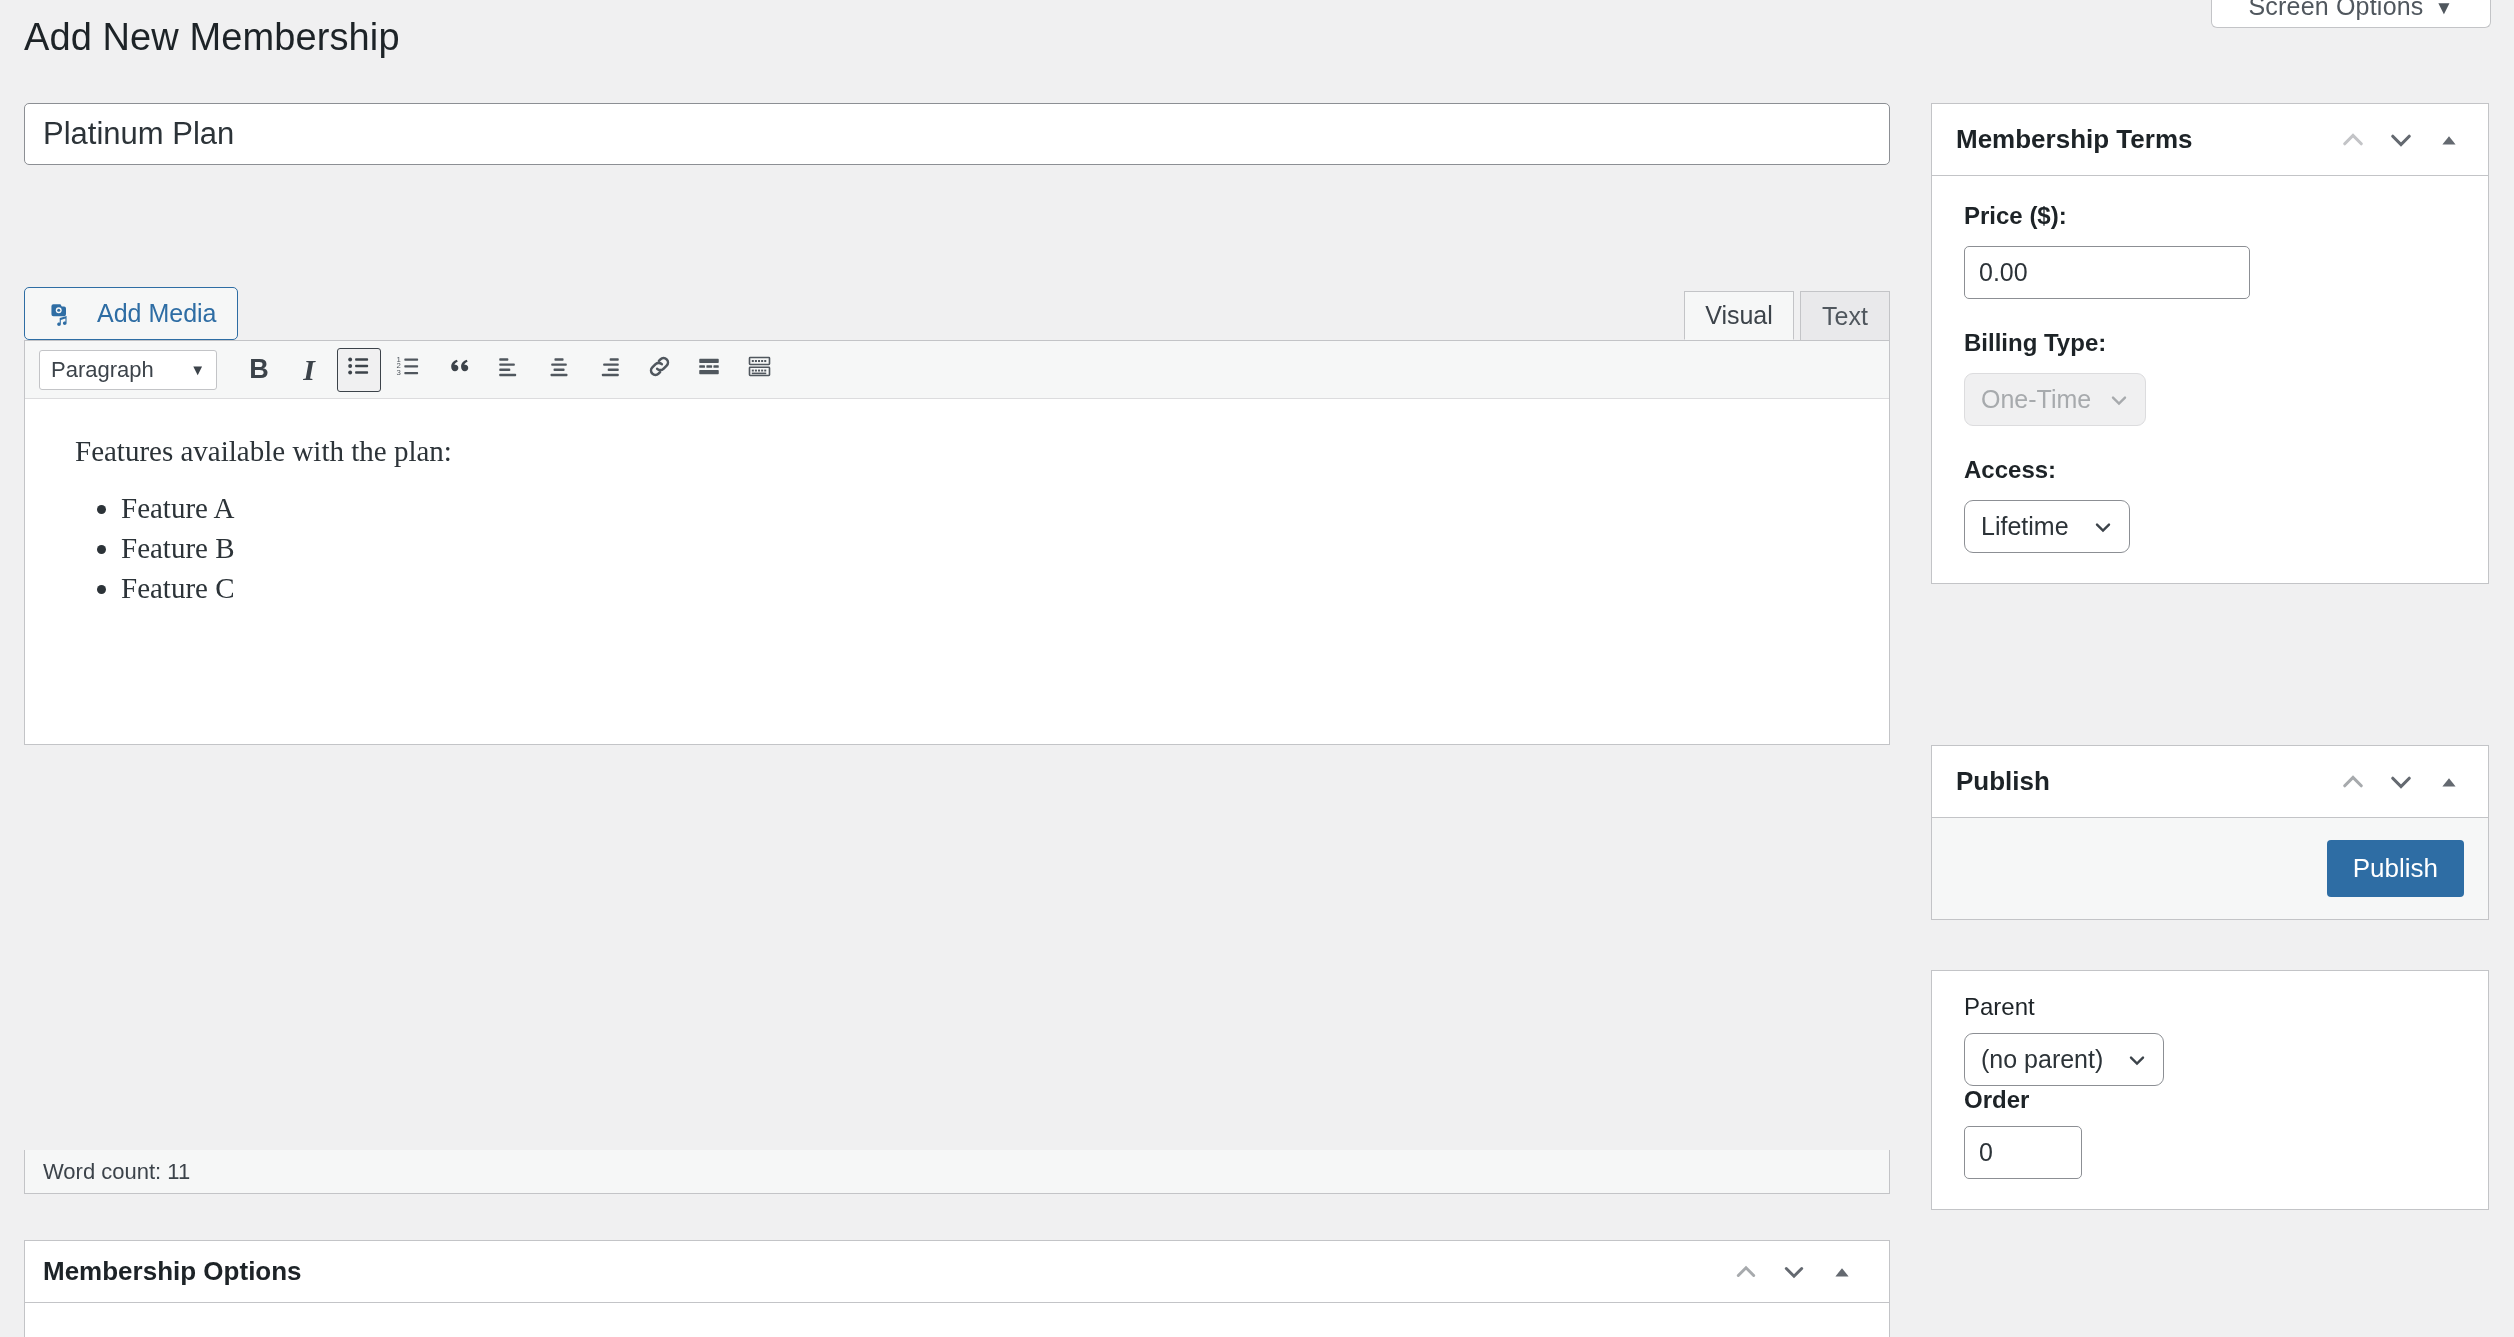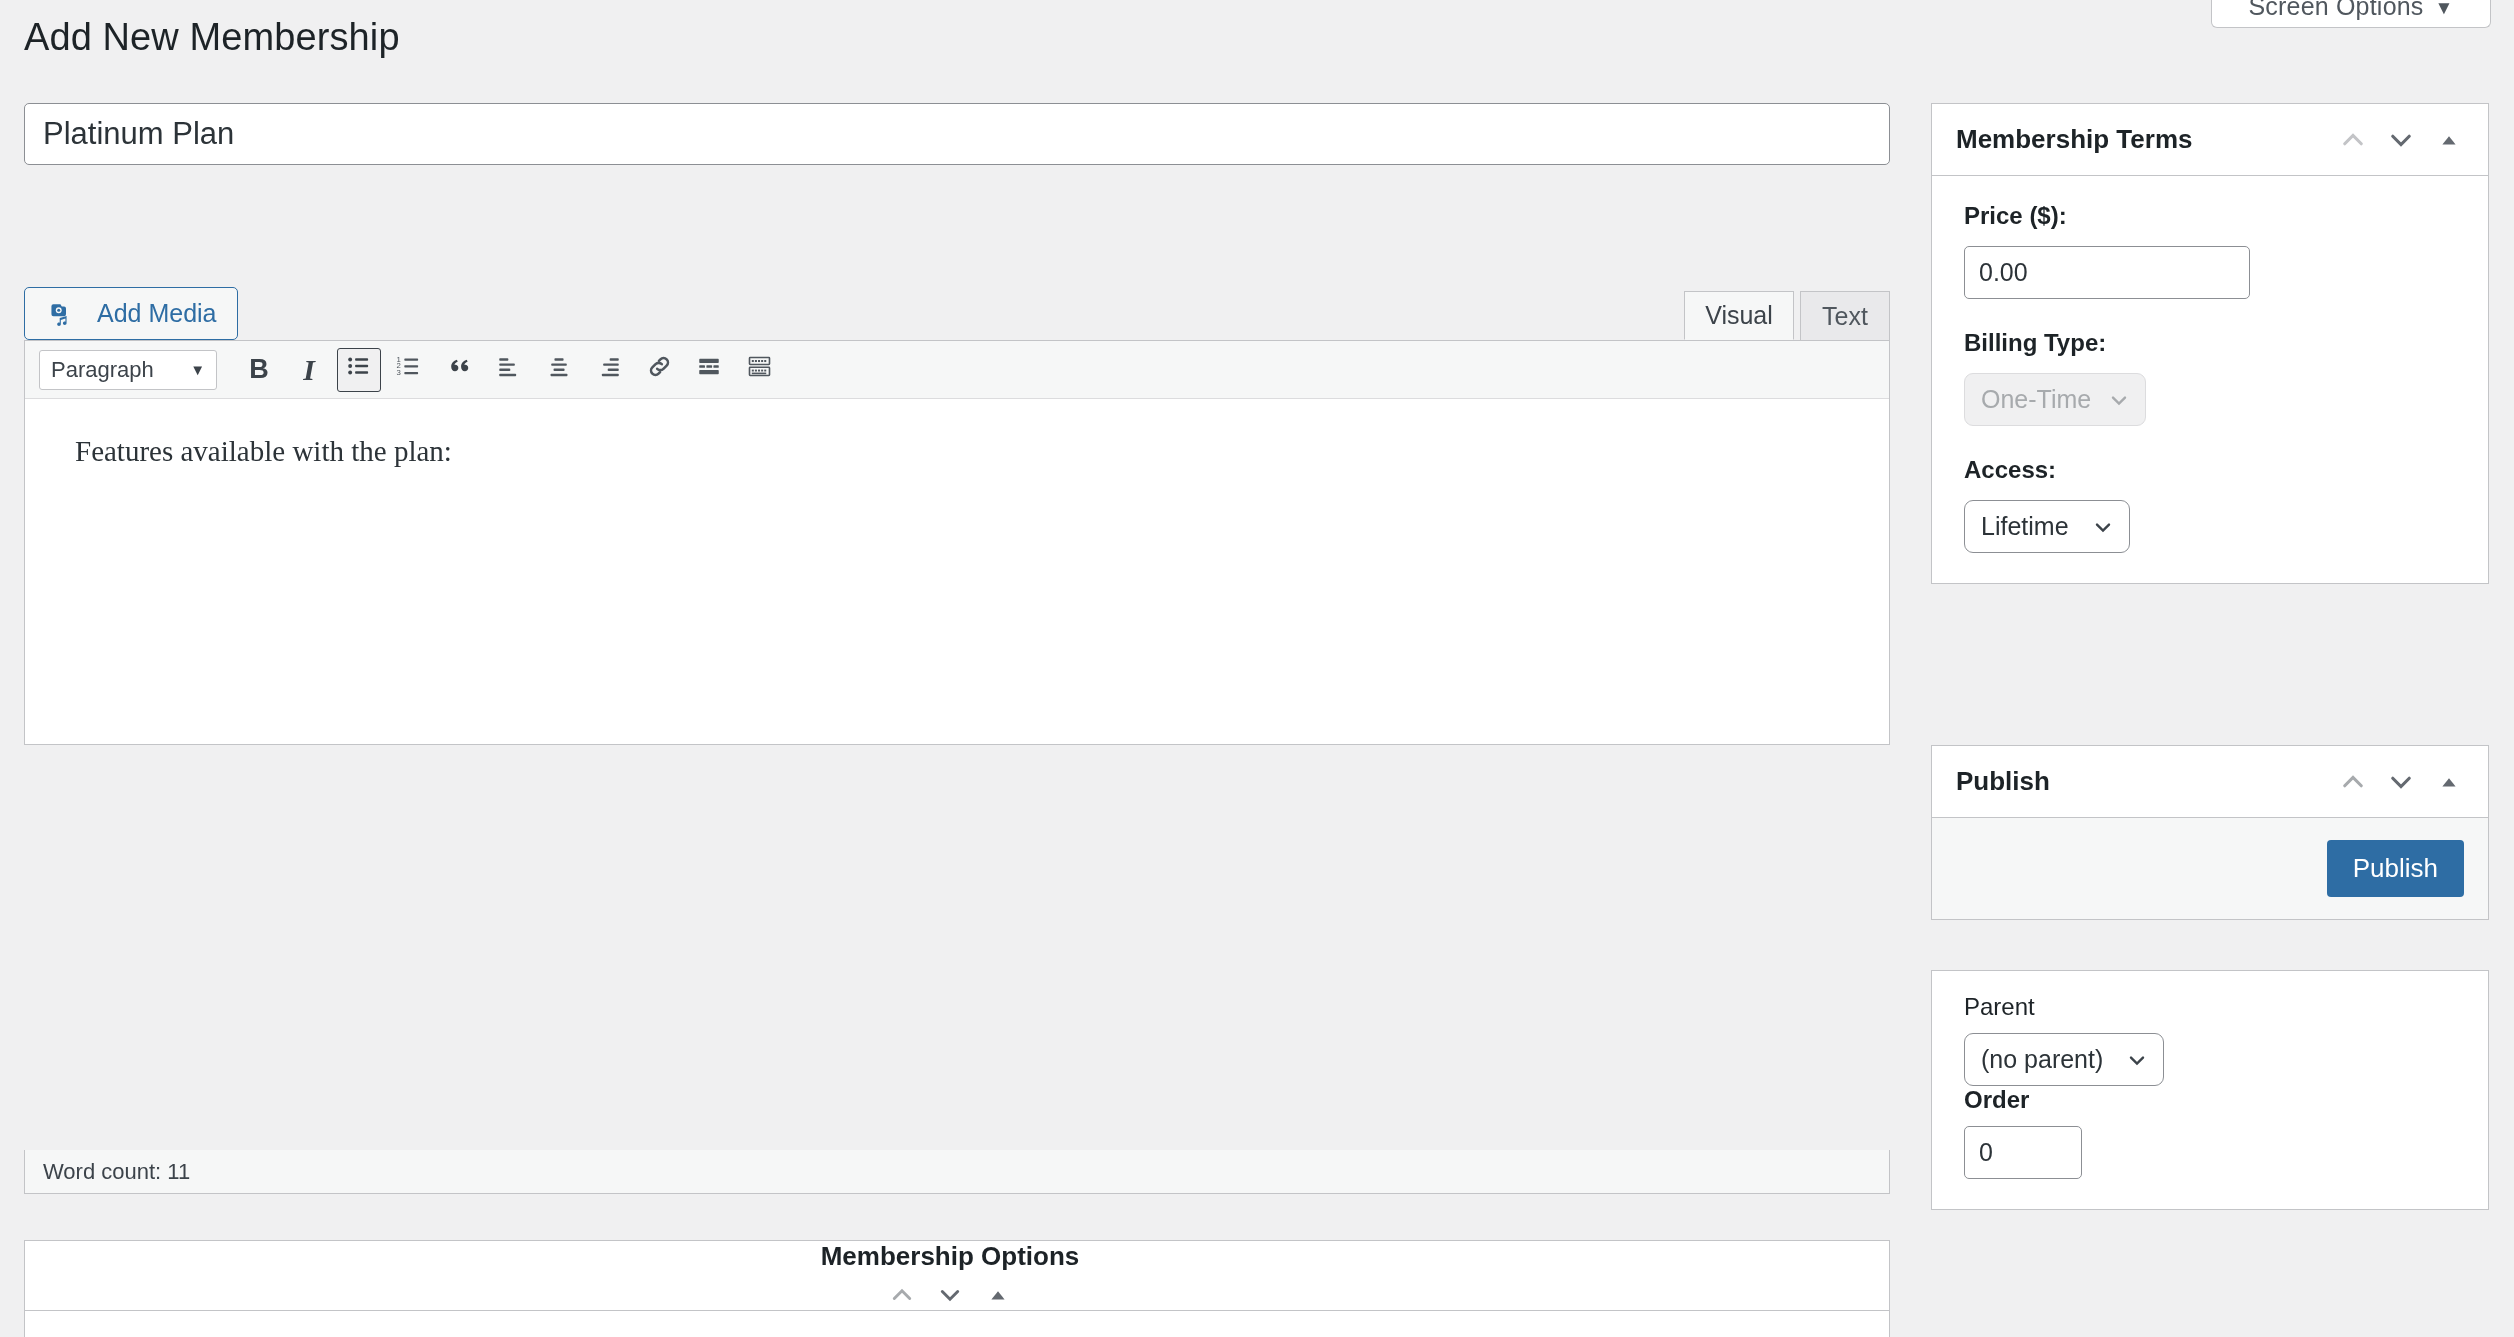--- a/index.html
+++ b/index.html
@@ -163,21 +163,21 @@
   }
 
   
   .bottom-box {
     position: absolute;
     left: 24px; top: 1240px;
     width: 1866px; height: 120px;
     border: 1px solid #c3c4c7;
     background: #fff;
   }
-  .bottom-box .mb-header { height: 70px; flex-direction: column; }
+  .bottom-box .mb-header { height: 62px; }
 
   
   .metabox {
     position: absolute;
     left: 1931px;
     width: 558px;
     border: 1px solid #c3c4c7;
     background: #fff;
   }
   .mb-header {
@@ -396,20 +396,25 @@
               <rect x="4.3" y="14.5" width="10.7" height="1.2"></rect>
             </g>
           </svg>
         </span>
       </div>
 
     </div>
 
     <div class="editor-body">
       <p>Features available with the plan:</p>
+      <ul>
+        <li>Feature A</li>
+        <li>Feature B</li>
+        <li>Feature C</li>
+      </ul>
     </div>
   </div>
 
   <div class="wordcount">
     <span>Word count: 11</span>
   </div>
 
   <div class="bottom-box">
     <div class="mb-header">
       <span class="mb-title">Membership Options</span>

